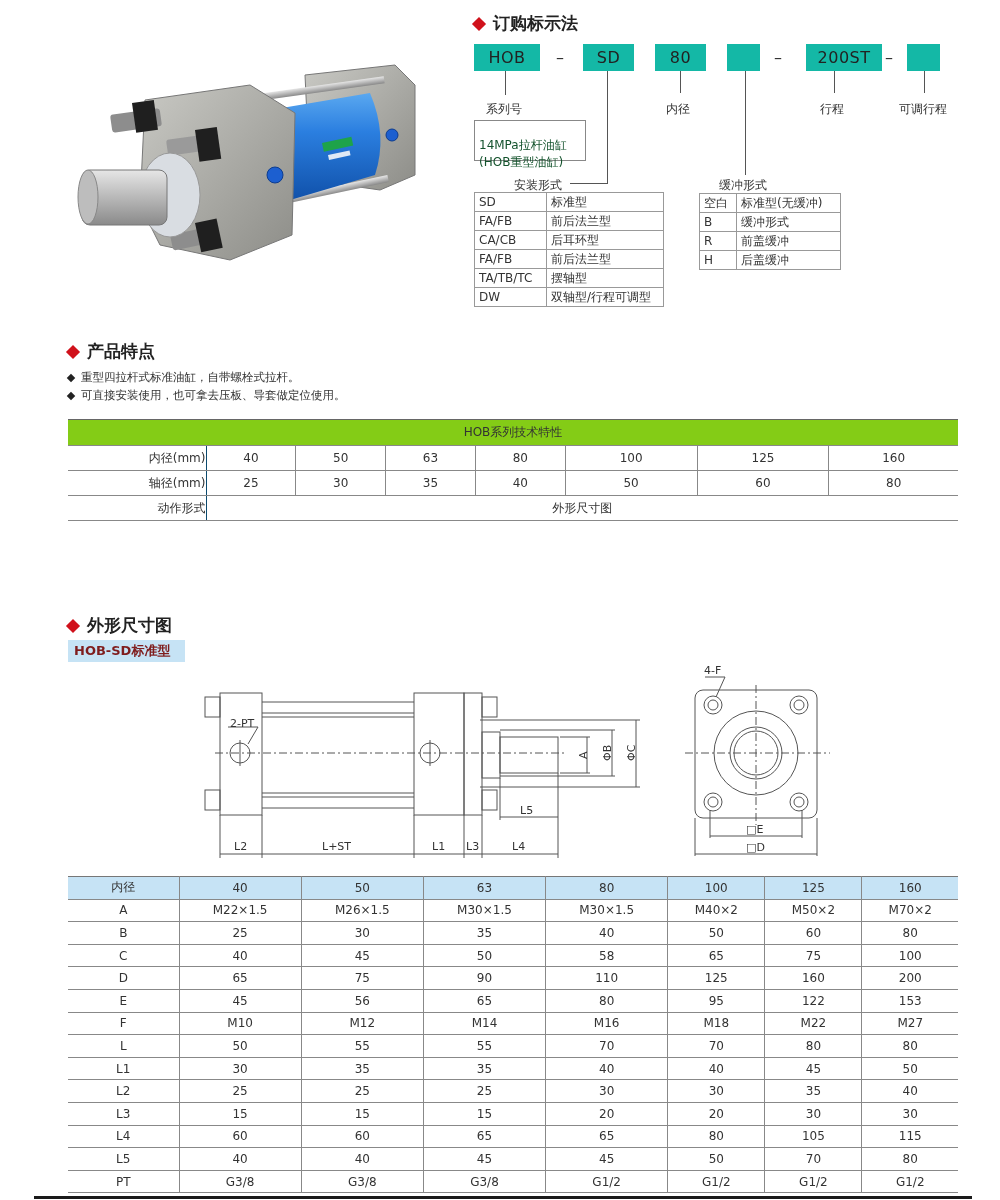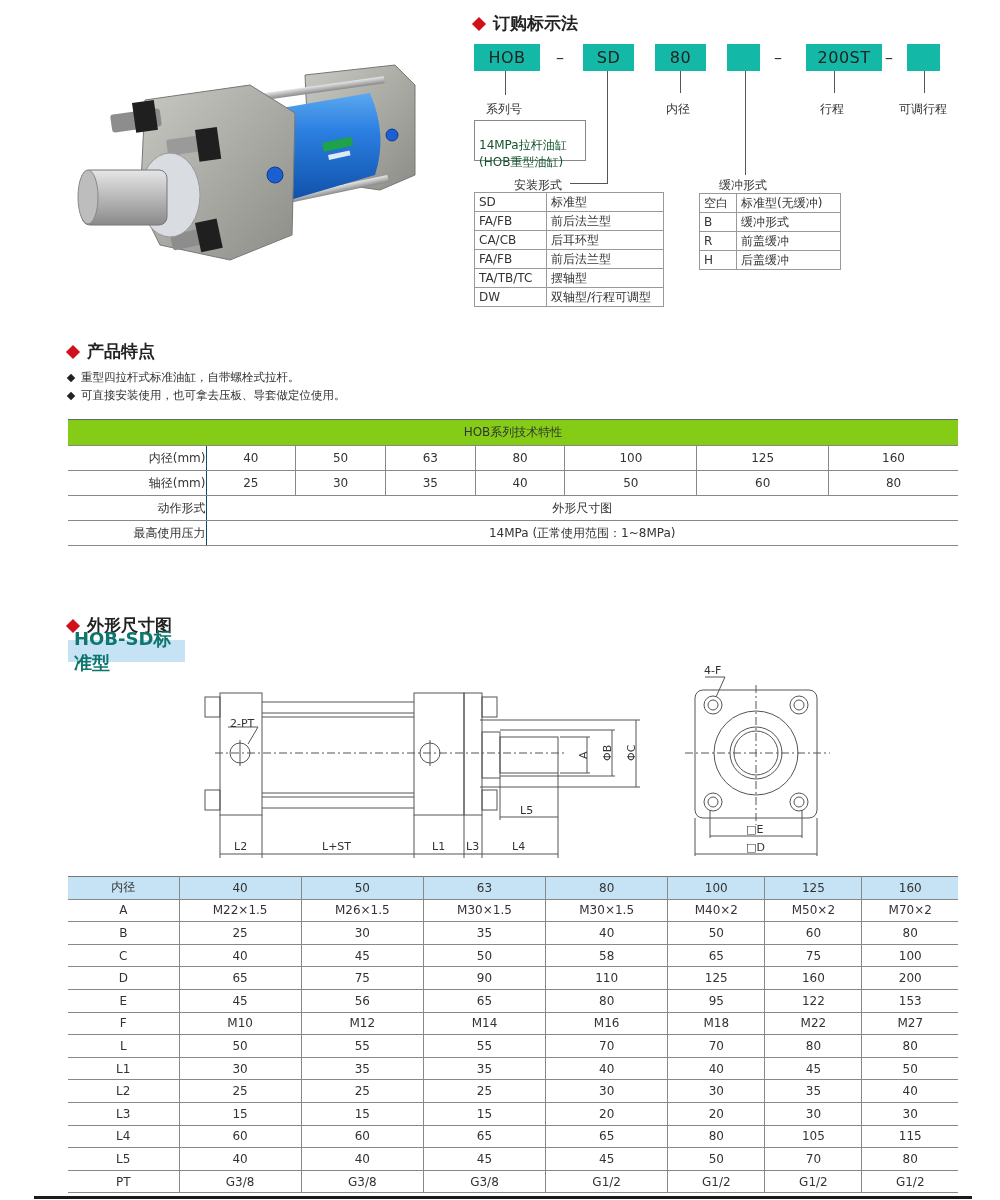--- a/index.html
+++ b/index.html
@@ -30,21 +30,21 @@
 
   
   table.tech { position: absolute; left: 68px; top: 419px; width: 890px; border-collapse: collapse; font-size: 12px; color: #333; }
   table.tech td { height: 25px; border-bottom: 1px solid #888; text-align: center; }
   table.tech td.lbl { text-align: right; padding-left: 8px; width: 138px; border-right: 1px solid #0c4a6e; }
   table.tech td.val { border-right: 1px solid #888; }
   table.tech td.val:last-child { border-right: none; }
   table.tech tr.head td { background: #84cc16; height: 26px; border-top: 1px solid #666; border-bottom: 1px solid #888; }
 
   
-  .sub-tag { position: absolute; left: 68px; top: 640px; width: 117px; height: 22px; background: #c6e3f5; font-size: 18px; font-weight: bold; color: #0f766e; display: flex; align-items: center; padding-left: 6px; }
+  .sub-tag { position: absolute; left: 68px; top: 640px; width: 117px; height: 22px; background: #c6e3f5; font-size: 13px; font-weight: bold; color: #7f1d1d; display: flex; align-items: center; padding-left: 6px; }
 
   
   .drawing { position: absolute; }
 
   
   table.dims { position: absolute; left: 68px; top: 876px; width: 890px; border-collapse: collapse; font-size: 12px; color: #333; }
   table.dims td { height: 22.6px; text-align: center; border-bottom: 1px solid #888; border-right: 1px solid #888; }
   table.dims td:last-child { border-right: none; }
   table.dims td.lbl { width: 111px; }
   table.dims tr.head td { background: #c6e3f5; border-top: 1px solid #777; }
@@ -214,24 +214,20 @@
       <td class="val">30</td>
       <td class="val">35</td>
       <td class="val">40</td>
       <td class="val">50</td>
       <td class="val">60</td>
       <td class="val">80</td>
     </tr>
     <tr>
       <td class="lbl">动作形式</td>
       <td colspan="7">外形尺寸图</td>
-    </tr>
-    <tr>
-      <td class="lbl">最高使用压力</td>
-      <td colspan="7">14MPa (正常使用范围：1~8MPa)</td>
     </tr>
   </tbody>
 </table>
 
 <div class="sec-title" style="left:68px; top:614px;">
   <span class="diamond"></span>
   <span>外形尺寸图</span>
 </div>
 <div class="sub-tag">HOB-SD标准型</div>
 

